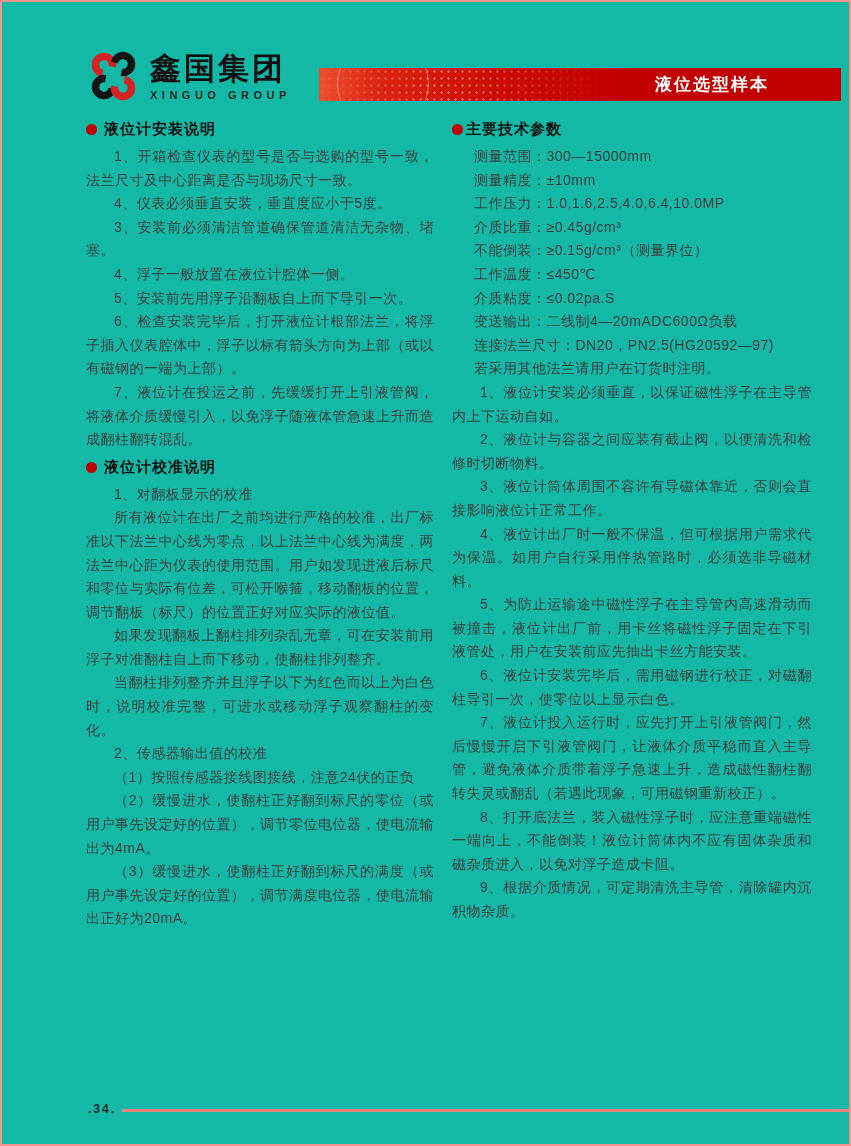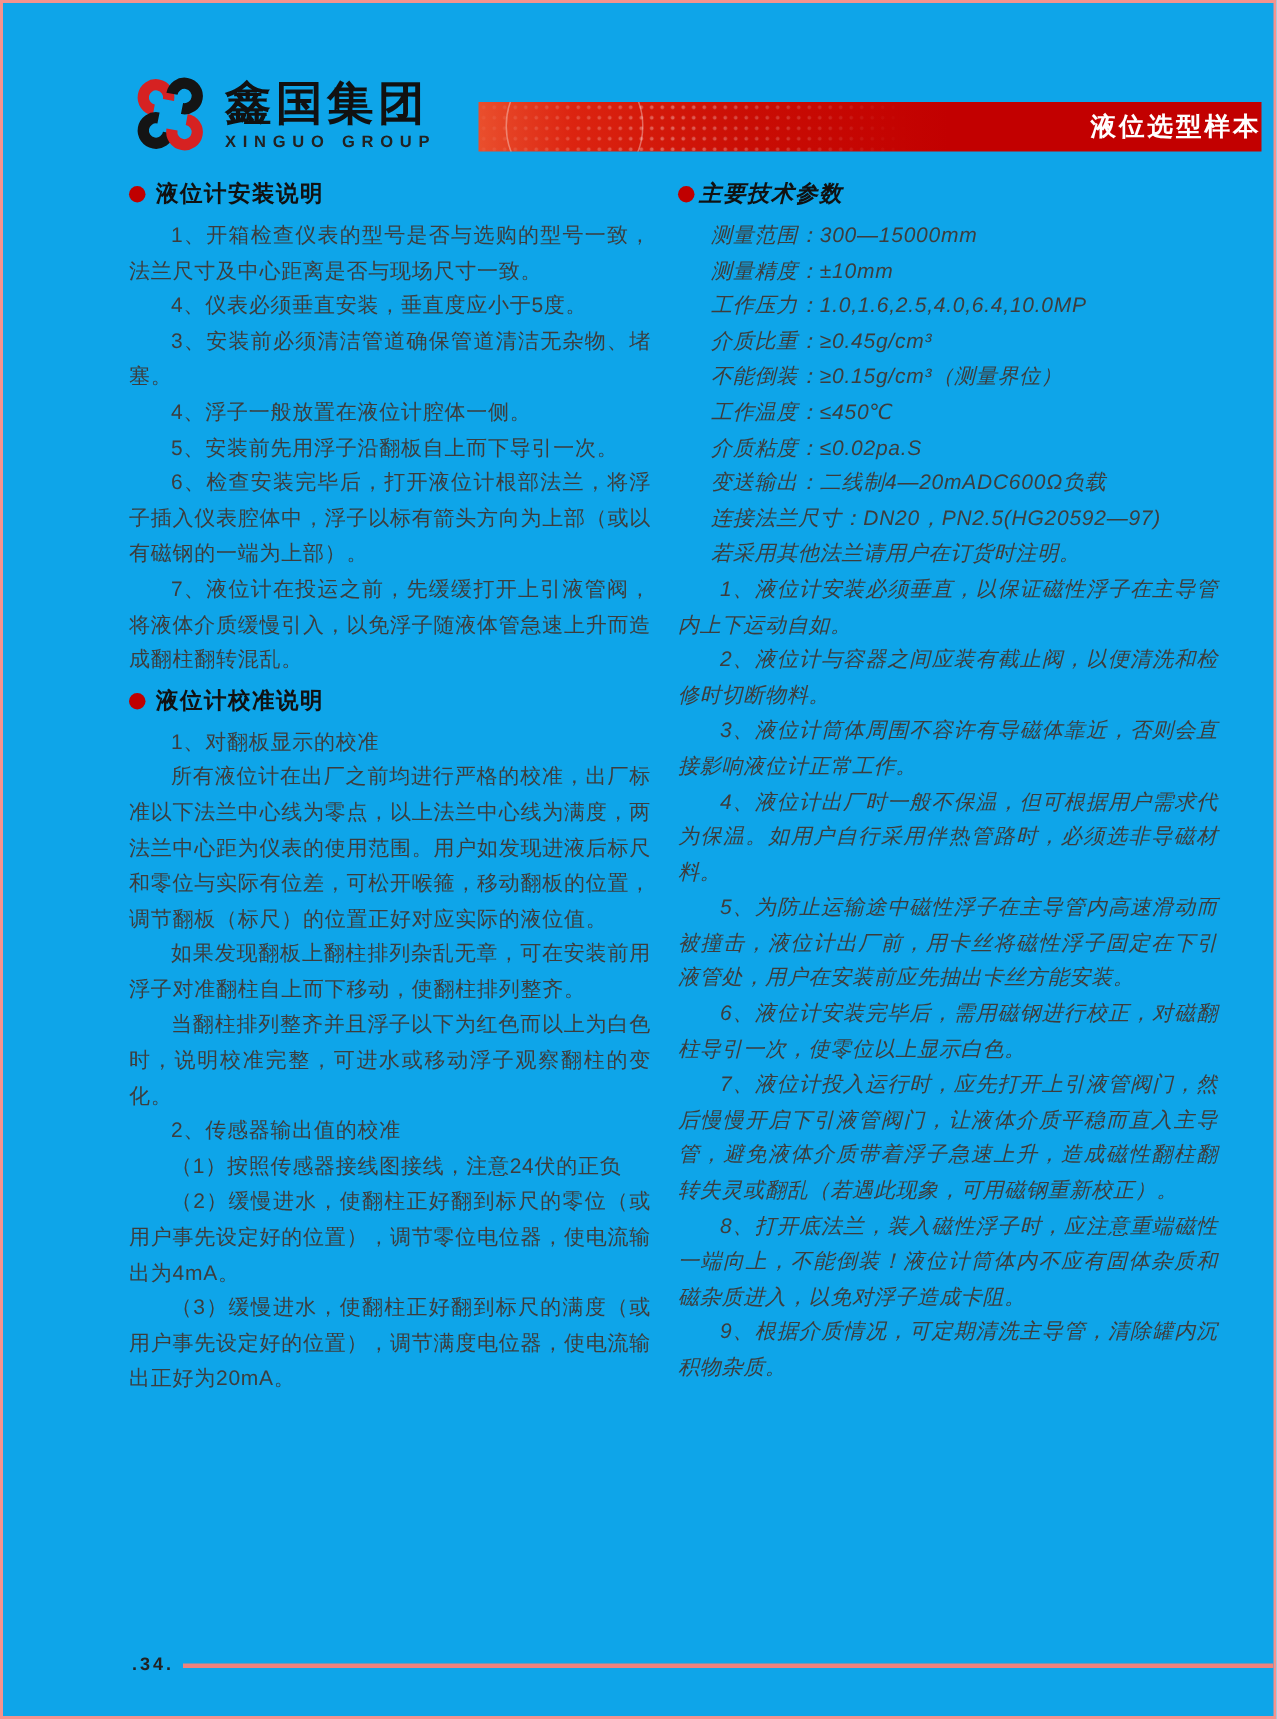--- a/index.html
+++ b/index.html
@@ -1,19 +1,19 @@
 <!DOCTYPE html>
 <html><head>
 <meta charset="utf-8">
 <style>
   html,body{margin:0;padding:0;background:#ffffff;}
   body{font-family:"Liberation Sans","DejaVu Sans",sans-serif;}
   .page{
     position:relative;width:851px;height:1146px;box-sizing:border-box;
-    border:2px solid #f5938e;background:#0ea5e9;overflow:hidden;
+    border:2px solid #f5938e;background:#14b8a6;overflow:hidden;
   }
   
   .header{display:flex;align-items:flex-start;padding:48px 8px 0 86px;}
   .logo{display:flex;align-items:center;gap:10px;flex:0 0 auto;}
   .logo svg{display:block;}
   .logo-text .cn{font-size:31px;font-weight:bold;color:#111;letter-spacing:3px;line-height:1.05;}
   .logo-text .en{font-size:11px;font-weight:bold;color:#222;letter-spacing:4.5px;margin-top:3px;}
   .banner{
     position:relative;flex:1 1 auto;height:33px;margin-left:28px;margin-top:18px;
     background:linear-gradient(90deg,#ea4f2d 0%,#dc2410 12%,#c90d04 35%,#c20000 60%,#c20000 100%);
@@ -23,26 +23,26 @@
     content:"";position:absolute;left:0;top:0;bottom:0;width:55%;
     background-image:radial-gradient(circle,rgba(255,255,255,.33) 1px,transparent 1.5px);
     background-size:7px 7px;
     -webkit-mask-image:linear-gradient(90deg,rgba(0,0,0,.15),#000 45%,transparent);
             mask-image:linear-gradient(90deg,rgba(0,0,0,.15),#000 45%,transparent);
   }
   .banner::after{
     content:"";position:absolute;left:18px;top:-30px;width:90px;height:90px;border-radius:50%;
     border:1px solid rgba(255,255,255,.35);
   }
-  .banner-title{position:relative;color:#fff;font-size:17px;font-weight:bold;letter-spacing:2px;}
+  .banner-title{position:relative;color:#fff;font-size:17px;font-weight:bold;letter-spacing:2px;padding-right:72px;}
   
   .columns{display:flex;padding:10px 36px 0 84px;gap:18px;}
   .col{box-sizing:border-box;}
   .col.left{width:348px;}
-  .col.right{width:360px;font-style:italic;}
+  .col.right{width:360px;}
   h2.sec{display:flex;align-items:center;font-size:15px;font-weight:bold;color:#111;
     margin:6px 0 6px 0;letter-spacing:1px;}
   h2.sec .dot{width:11px;height:11px;border-radius:50%;background:#c00000;margin-right:7px;flex:0 0 auto;}
   .col.right h2.sec .dot{margin-right:3px;}
   p.para{
     margin:0;font-size:14px;line-height:23.6px;color:#3d3d3d;letter-spacing:.5px;
     text-align:justify;text-justify:inter-character;word-break:break-all;text-indent:2em;
   }
   .param{
     margin:0;font-size:14px;line-height:23.6px;color:#3d3d3d;letter-spacing:.5px;

